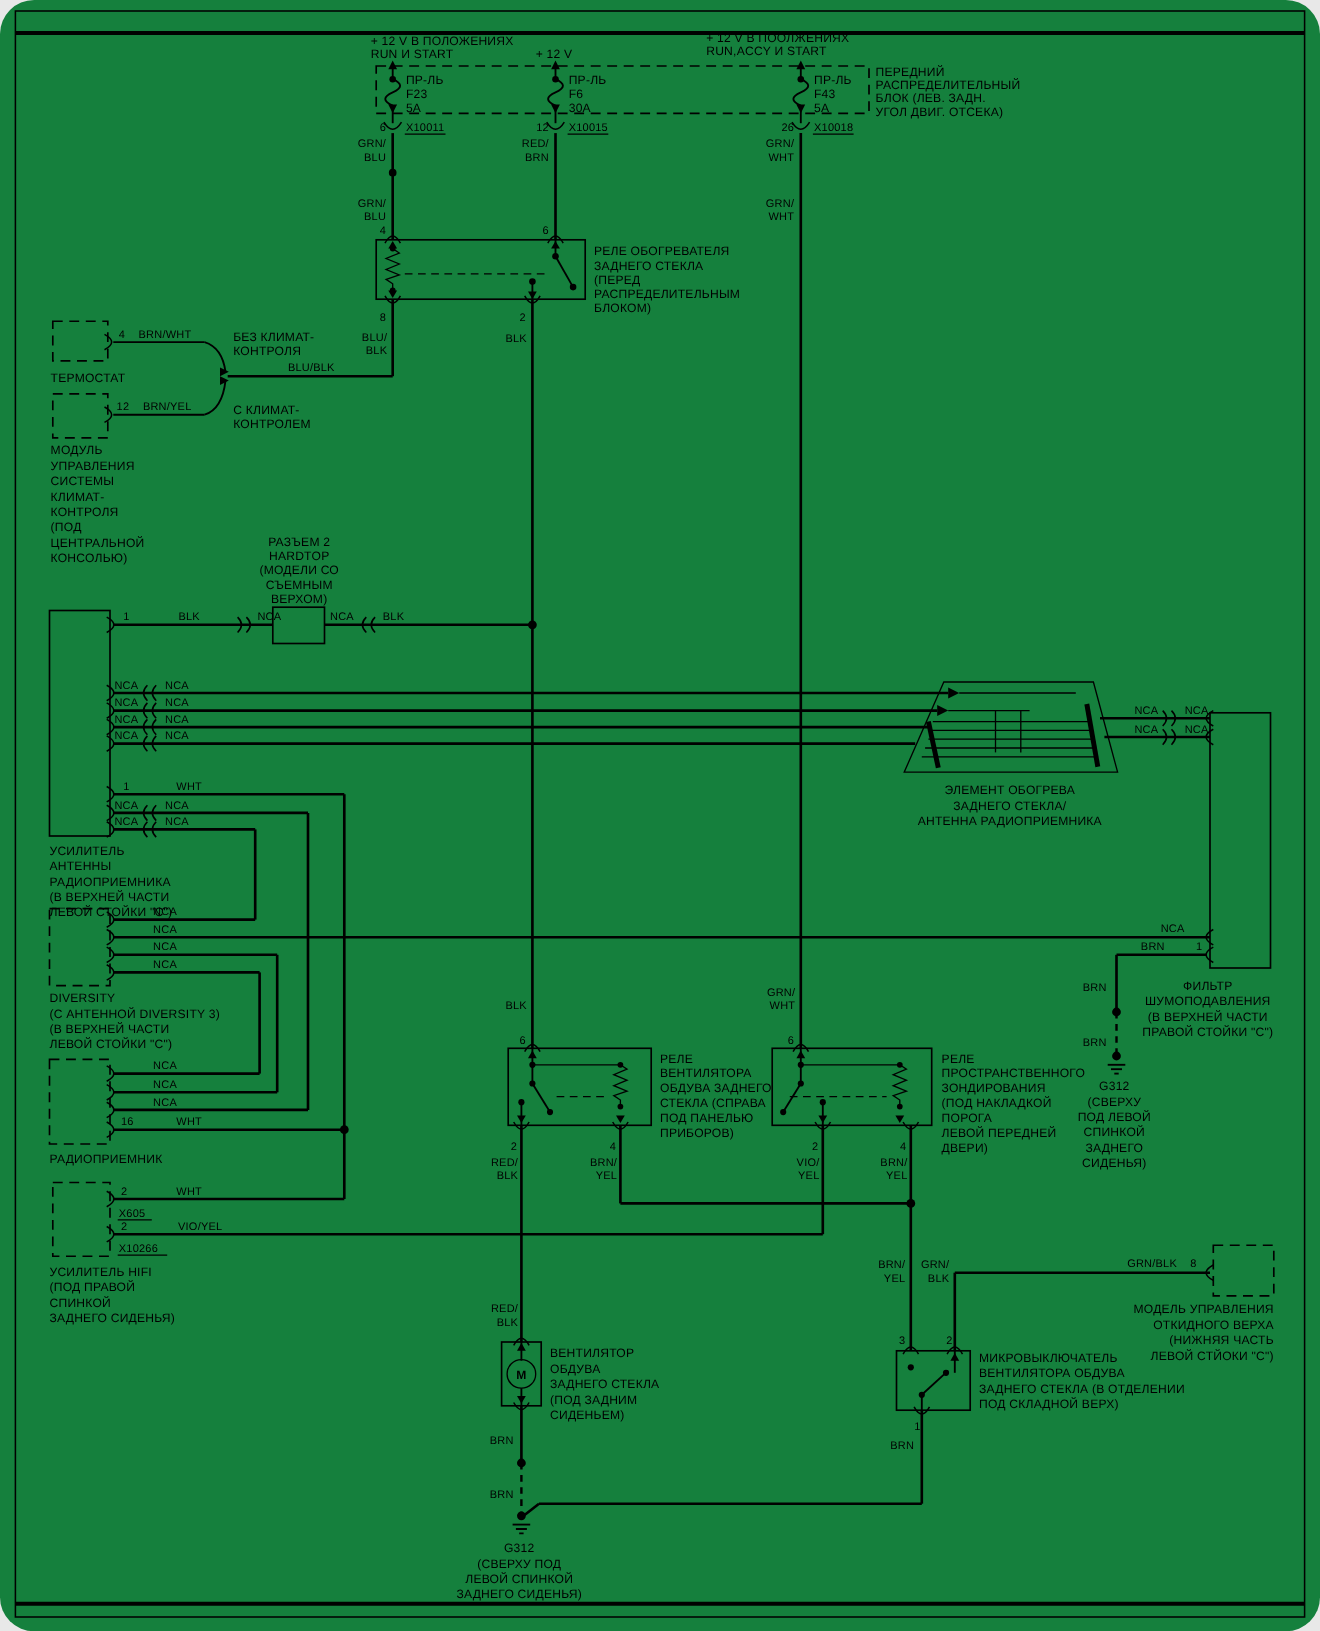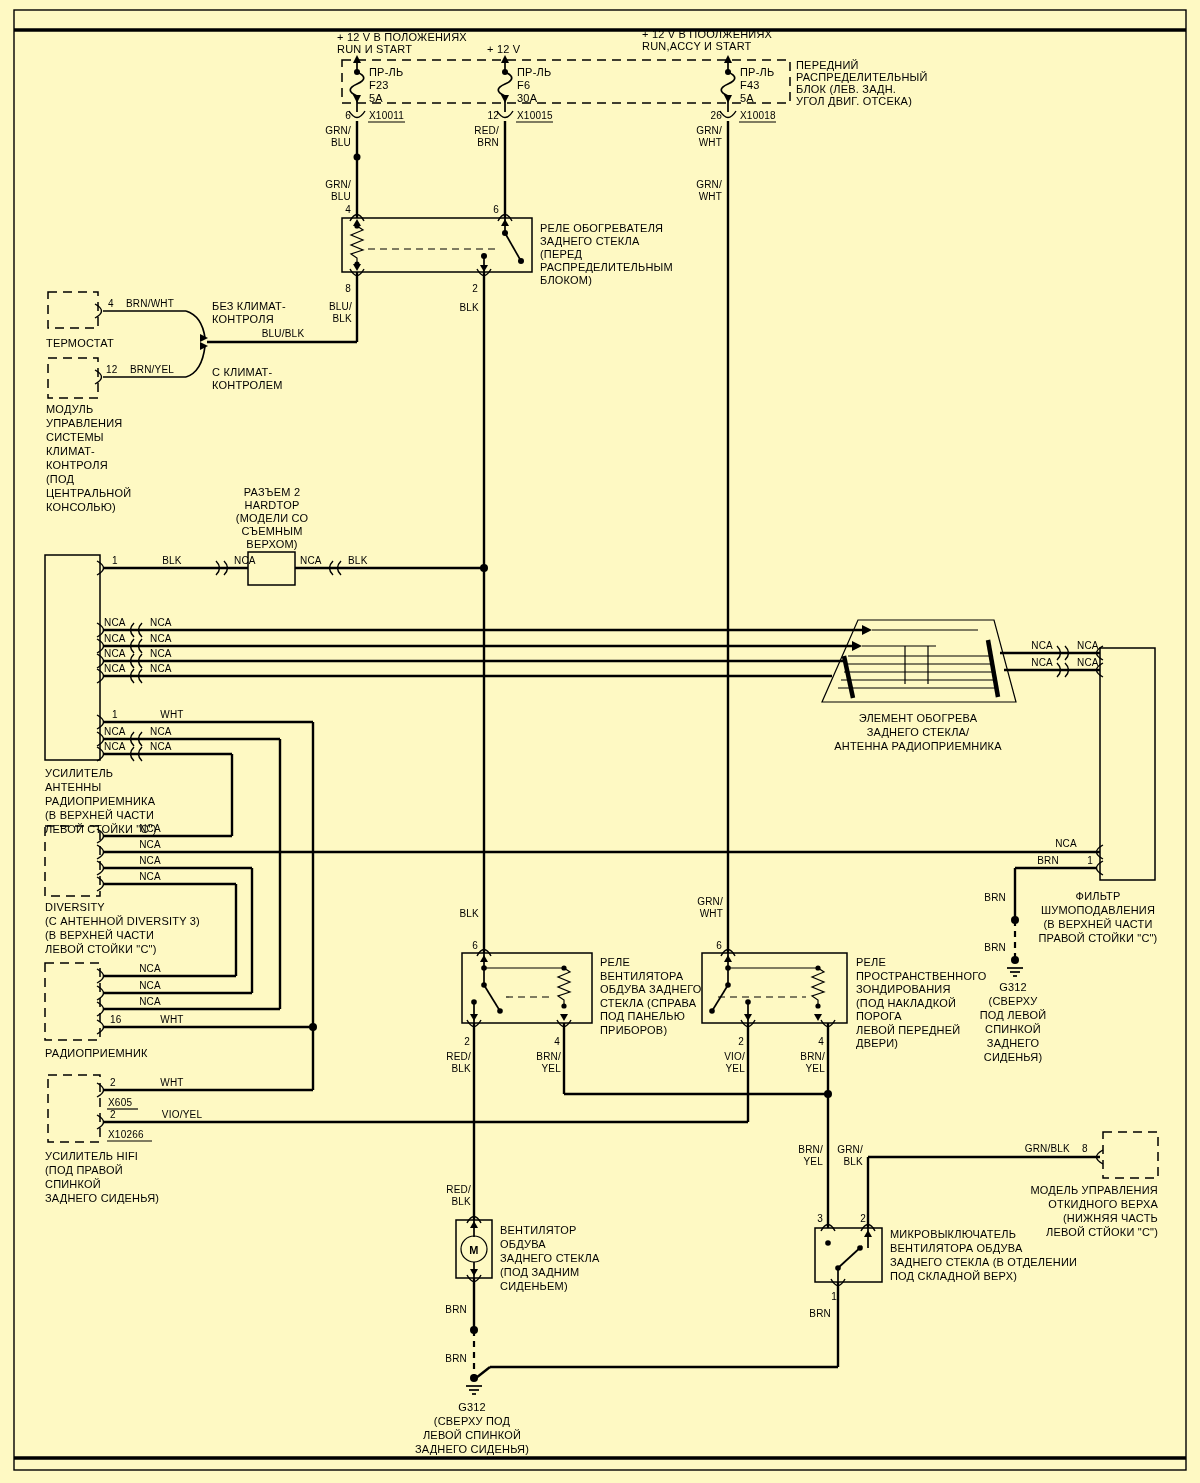--- a/index.html
+++ b/index.html
@@ -1,17 +1,17 @@
 <!DOCTYPE html>
 <html><head>
 <meta charset="utf-8">
 <style>
   html,body{margin:0;padding:0;background:#e8e8e8;}
-  #page{position:relative;width:1200px;height:1483px;background:#fef9c3;margin:0 auto;
-        font-family:"Liberation Sans","DejaVu Sans",sans-serif;}
+  #page{position:relative;width:1200px;height:1483px;background:#15803d;margin:0 auto;
+        font-family:"Liberation Sans","DejaVu Sans",sans-serif;border-radius:31px;}
   svg{position:absolute;left:0;top:0;}
   svg text{fill:#000;font-family:"Liberation Sans","DejaVu Sans",sans-serif;
            font-size:11px;letter-spacing:.2px;}
   text.wl{font-size:10px;}        
   text.pn{font-size:10px;}        
   text.cn{font-size:10px;}        
   .w{stroke:#000;stroke-width:2.4;fill:none;}     
   .m{stroke:#000;stroke-width:1.7;fill:none;}     
   .t{stroke:#000;stroke-width:1.2;fill:none;}     
   .bx{stroke:#000;stroke-width:1.5;fill:none;}    

